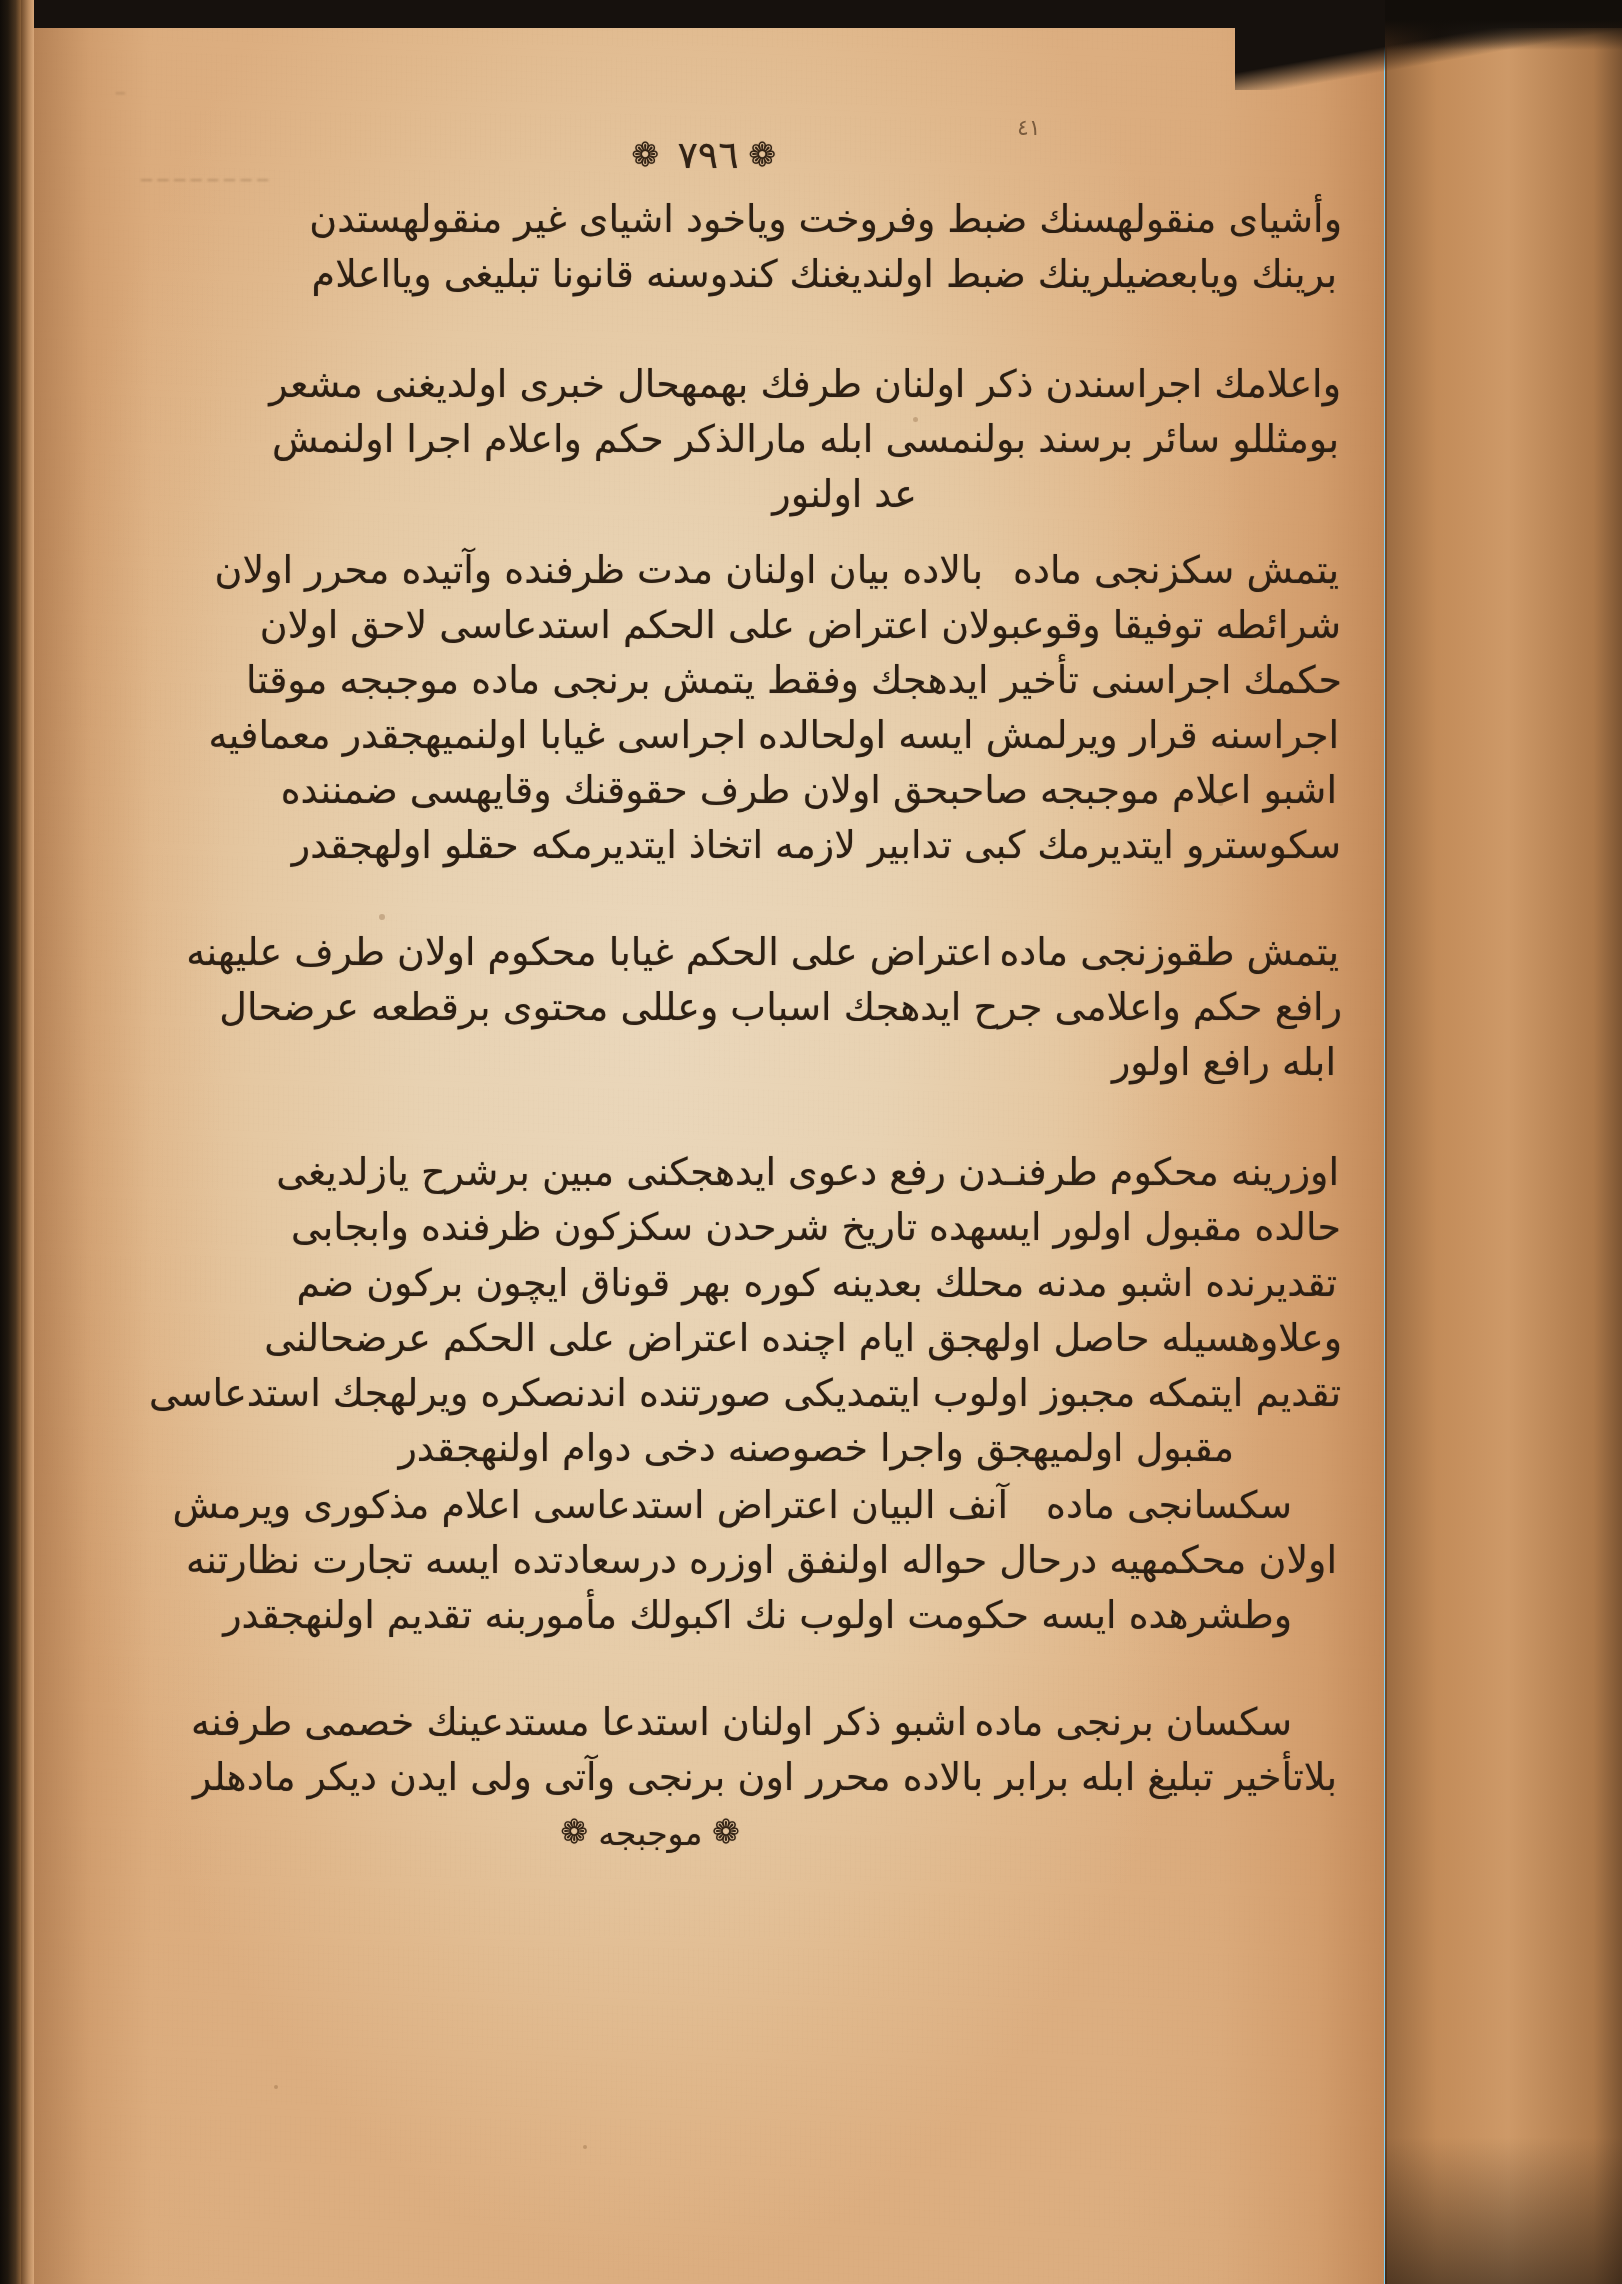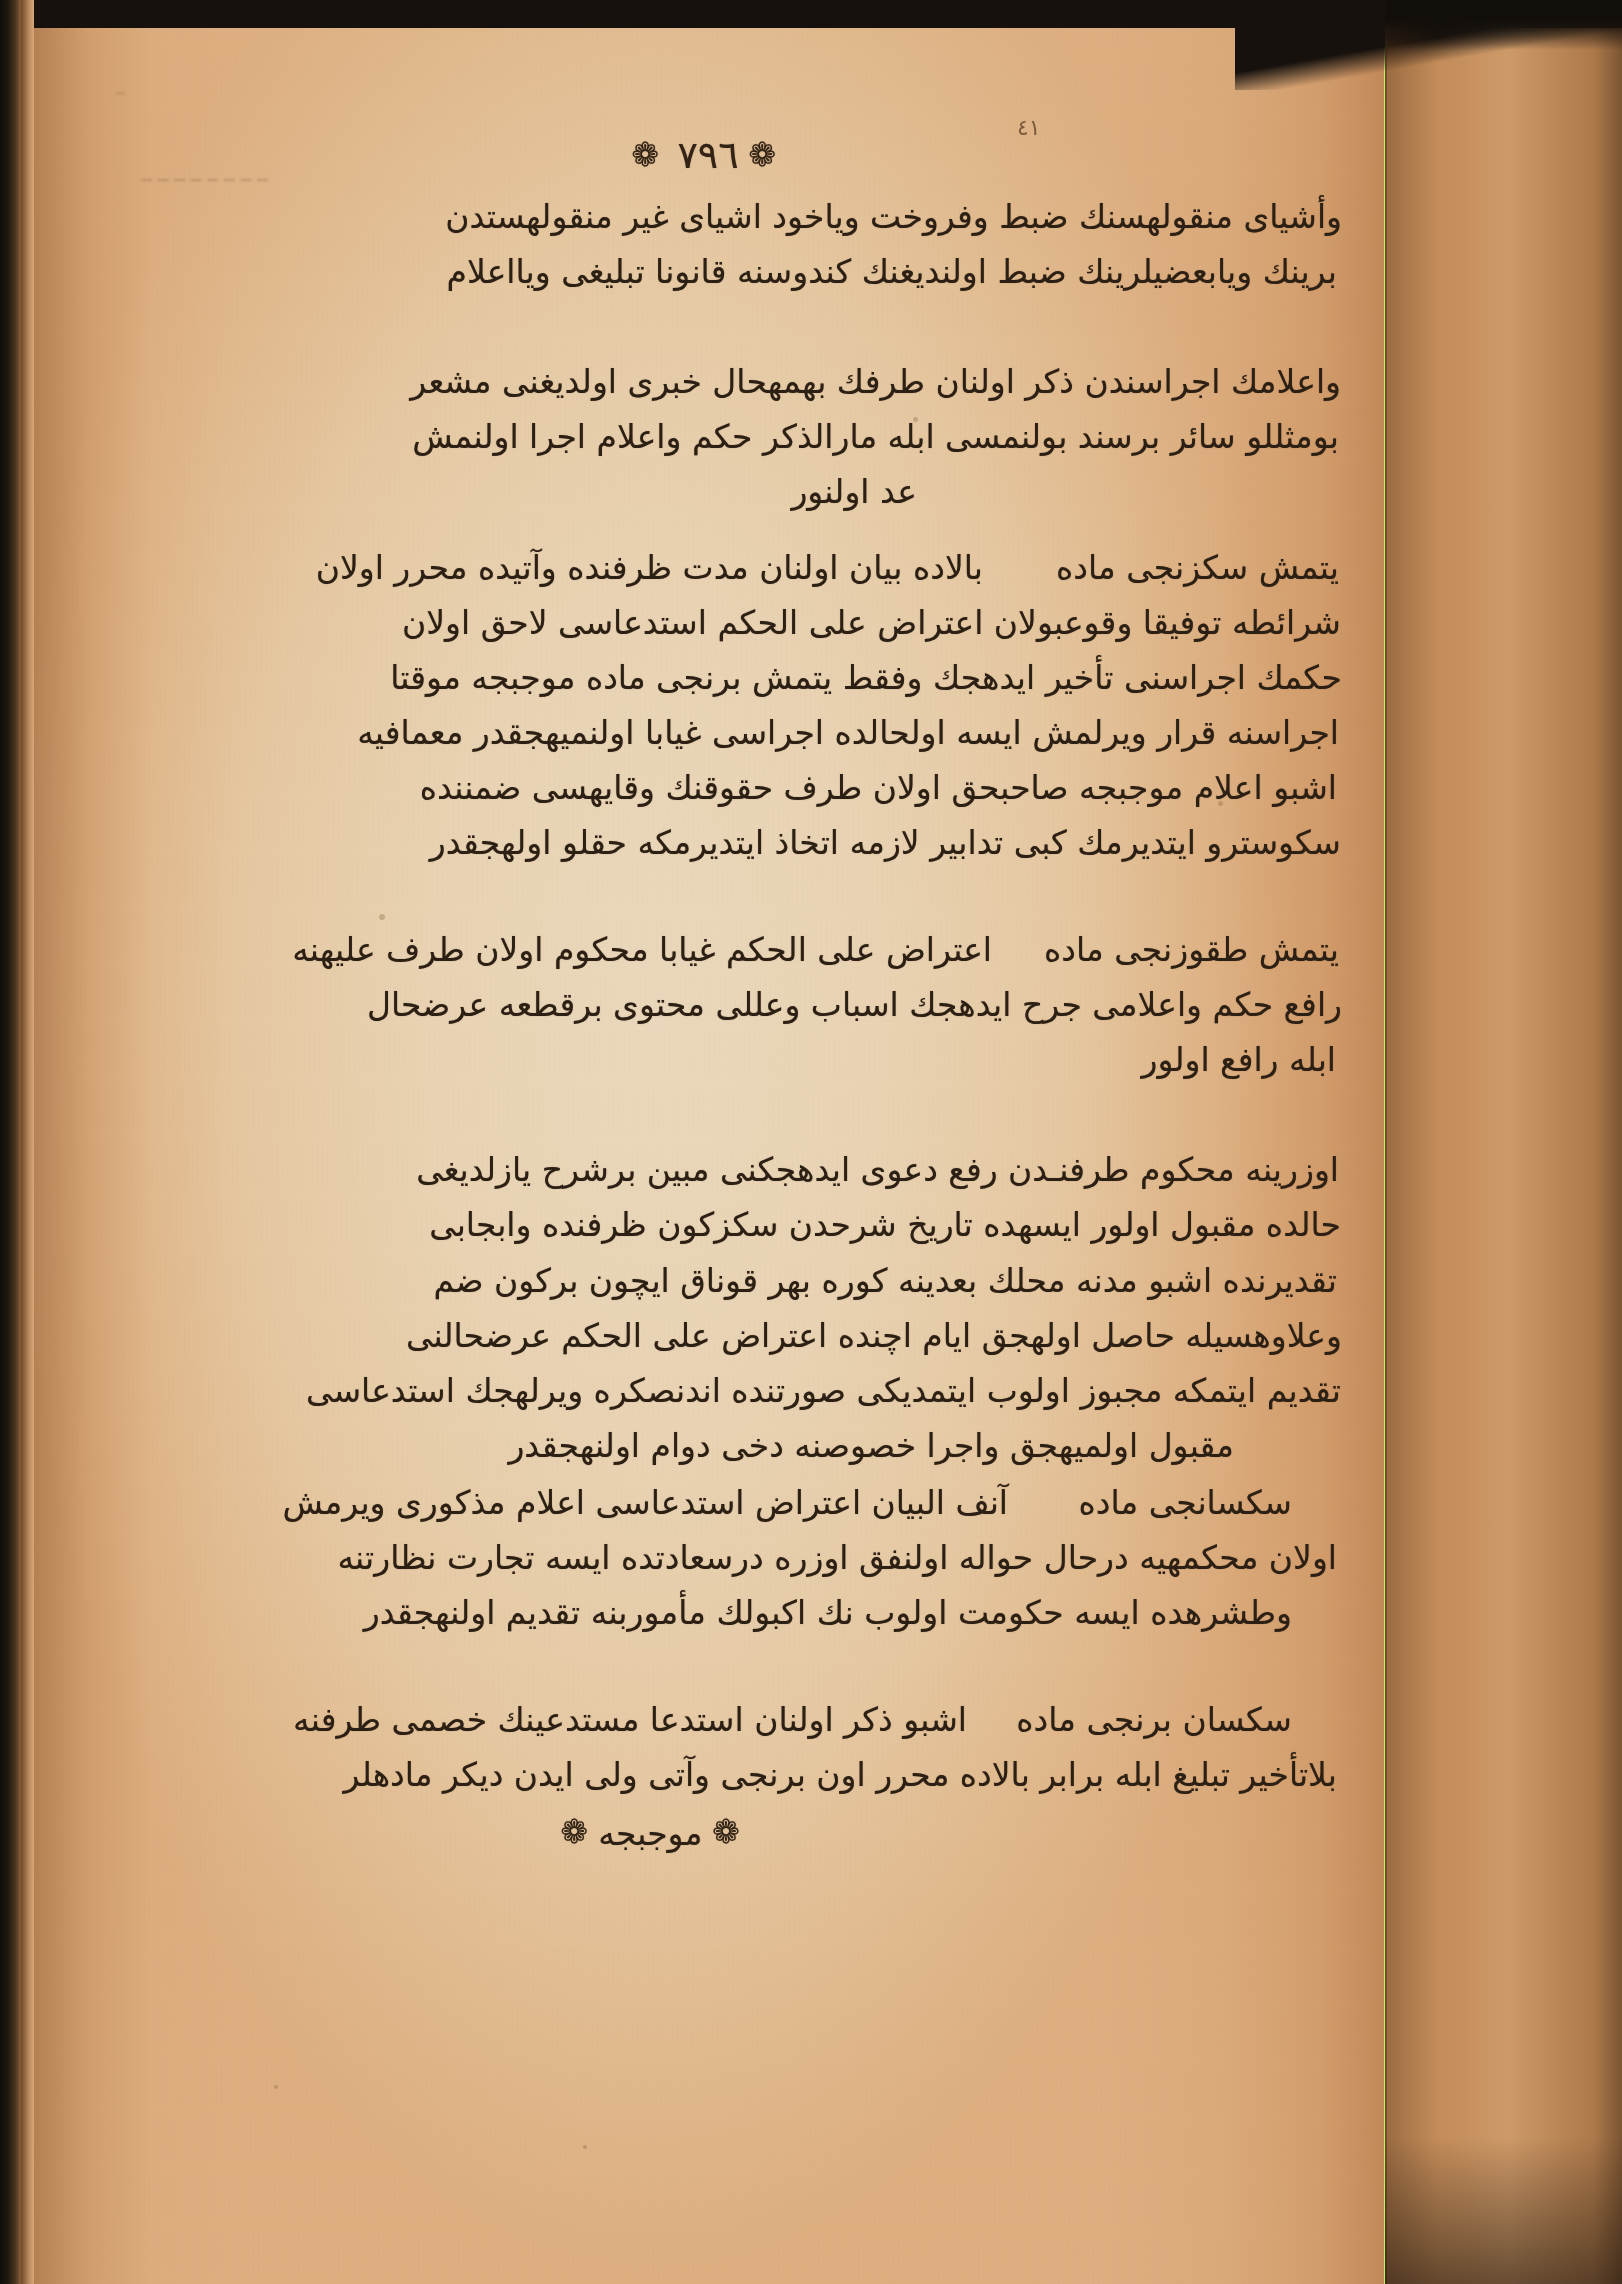--- a/index.html
+++ b/index.html
@@ -6,21 +6,21 @@
   html, body {
     margin: 0;
     padding: 0;
     background: #1a1410;
   }
   #page-root {
     position: relative;
     width: 1623px;
     height: 2284px;
     overflow: hidden;
-    background: #bef264;
+    background: #7dd3fc;
     font-family: "DejaVu Sans", sans-serif;
   }
 
   
   .gutter-shadow {
     position: absolute;
     left: 0; top: 0;
     width: 22px; height: 2284px;
     background: linear-gradient(90deg,
         #0d0a07 0%, #20180f 40%, #4a3520 75%, #8a6038 100%);
@@ -161,21 +161,21 @@
     z-index: 4;
     color: #2e2014;
     font-family: "DejaVu Sans", sans-serif;
     direction: rtl;
     unicode-bidi: isolate;
   }
 
   .line {
     position: absolute;
     white-space: nowrap;
-    font-size: 33px;
+    font-size: 38px;
     line-height: 1;
     letter-spacing: 0.3px;
     color: #2c1f13;
     text-shadow: 0 0 0.9px rgba(60,40,22,0.55);
     filter: blur(0.2px);
   }
 
   
   .folio {
     position: absolute;

